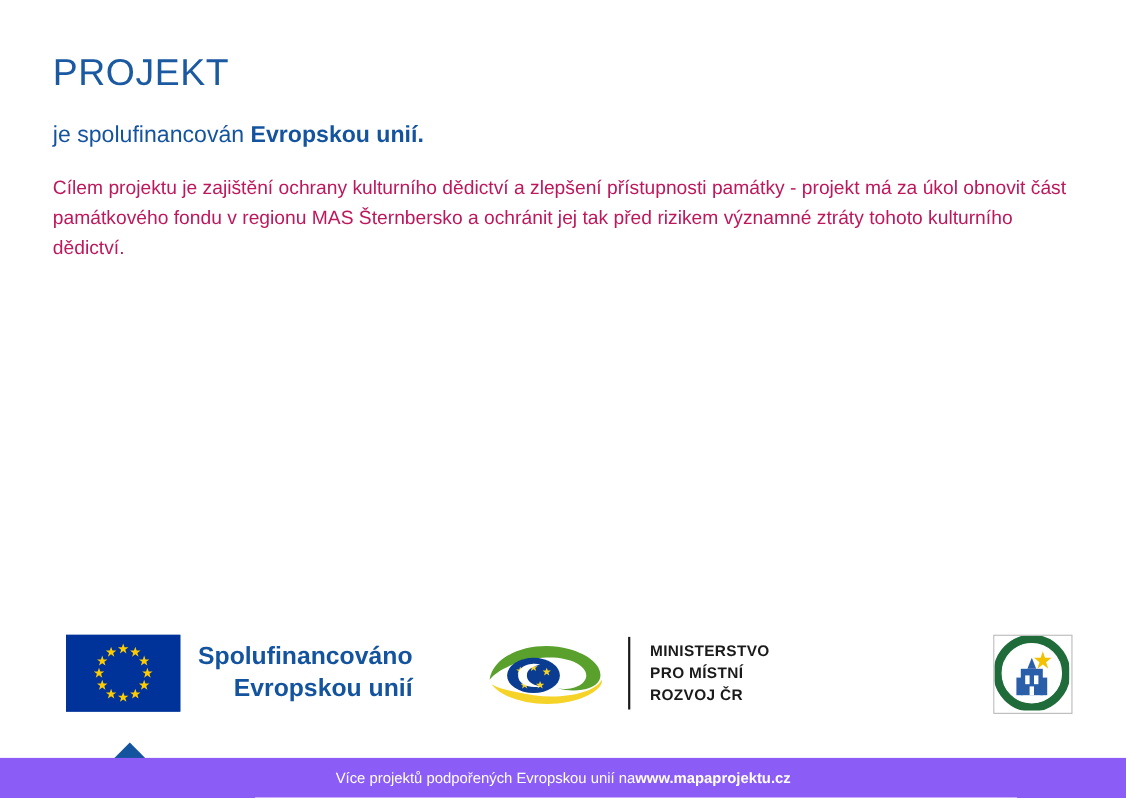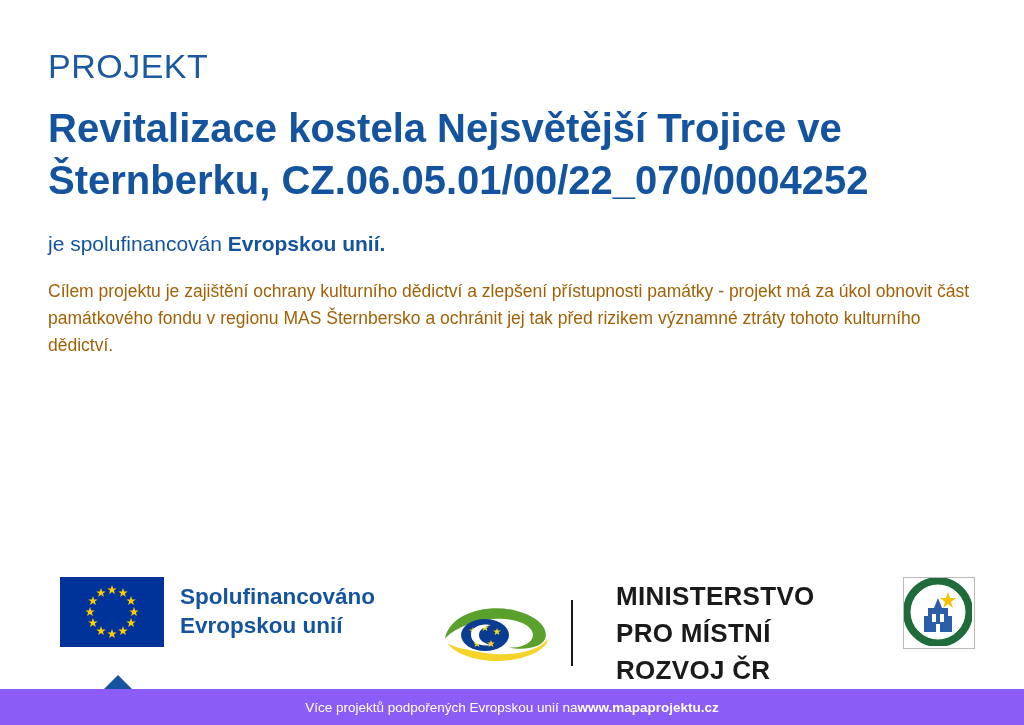--- a/index.html
+++ b/index.html
@@ -50,40 +50,41 @@
     color: #14539e;
     font-weight: 400;
   }
   .subtitle b {
     font-weight: 700;
   }
   .body-text {
     margin-top: 22px;
     font-size: 17.5px;
     line-height: 1.55;
-    color: #a16207;
+    color: #be185d;
     max-width: 930px;
   }
 
   
   .logos {
     position: absolute;
     left: 0;
     top: 566px;
     width: 1024px;
     height: 100px;
   }
 
   
   .eu-logo {
     position: absolute;
     left: 60px;
     top: 11px;
     display: flex;
     align-items: center;
+    text-align: right;
   }
   .eu-flag {
     width: 104px;
     height: 70px;
     background: #003399;
     position: relative;
     display: block;
   }
   .eu-flag svg {
     display: block;
@@ -111,25 +112,24 @@
   }
   .mmr-divider {
     width: 2px;
     height: 66px;
     background: #1a1a1a;
     margin: 0 18px 0 14px;
   }
   .mmr-text {
     color: #1a1a1a;
     font-weight: 700;
-    font-size: 26px;
+    font-size: 14px;
     line-height: 1.42;
     letter-spacing: 0.3px;
     white-space: pre-line;
-    margin-left: 25px;
   }
 
   
   .crest {
     position: absolute;
     left: 903px;
     top: 11px;
     width: 70px;
     height: 70px;
     border: 1px solid #b9b9b9;
@@ -165,21 +165,20 @@
     border-bottom: 14px solid #14539e;
   }
 </style>
 </head>
 <body>
 
 <div class="page">
 
   <div class="content">
     <div class="kicker">PROJEKT</div>
-    <h1 class="title">Revitalizace kostela Nejsvětější Trojice ve Šternberku, CZ.06.05.01/00/22_070/0004252</h1>
     <div class="subtitle">
       <span>je spolufinancován </span><b>Evropskou unií.</b>
     </div>
     <p class="body-text">Cílem projektu je zajištění ochrany kulturního dědictví a zlepšení přístupnosti památky - projekt má za úkol obnovit část památkového fondu v regionu MAS Šternbersko a ochránit jej tak před rizikem významné ztráty tohoto kulturního dědictví.</p>
   </div>
 
   <div class="logos">
 
     <div class="eu-logo">
       <span class="eu-flag">

